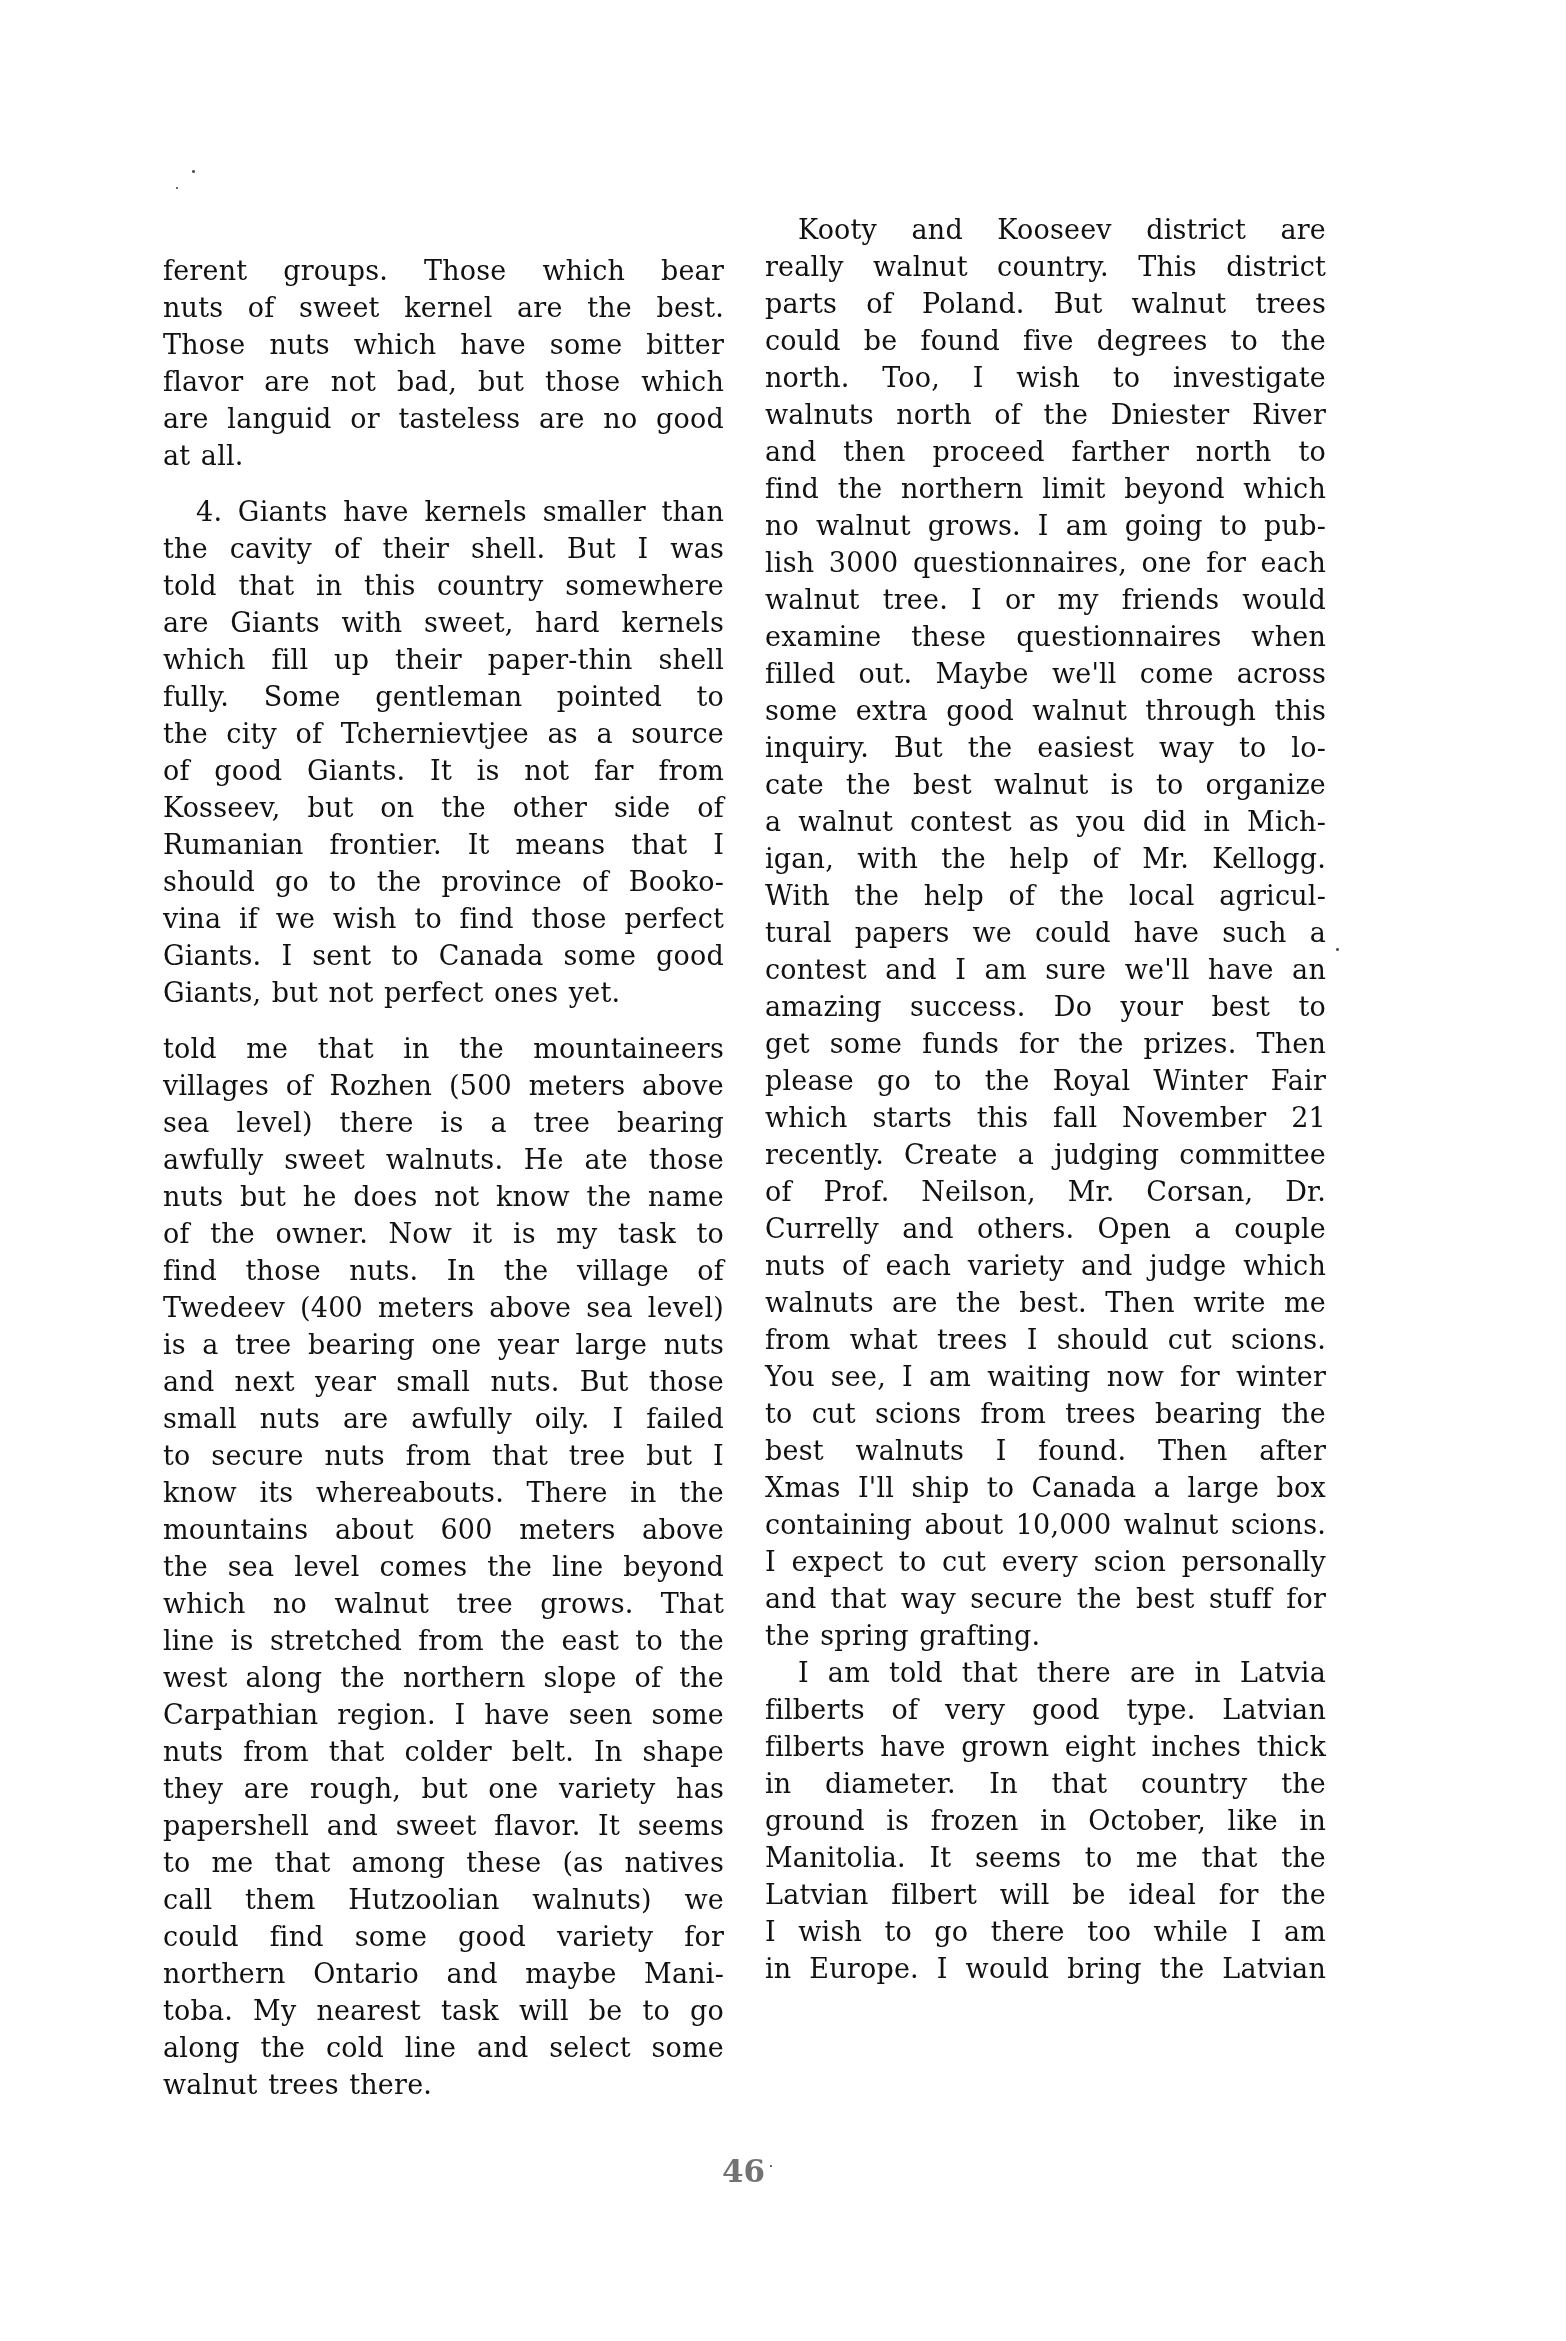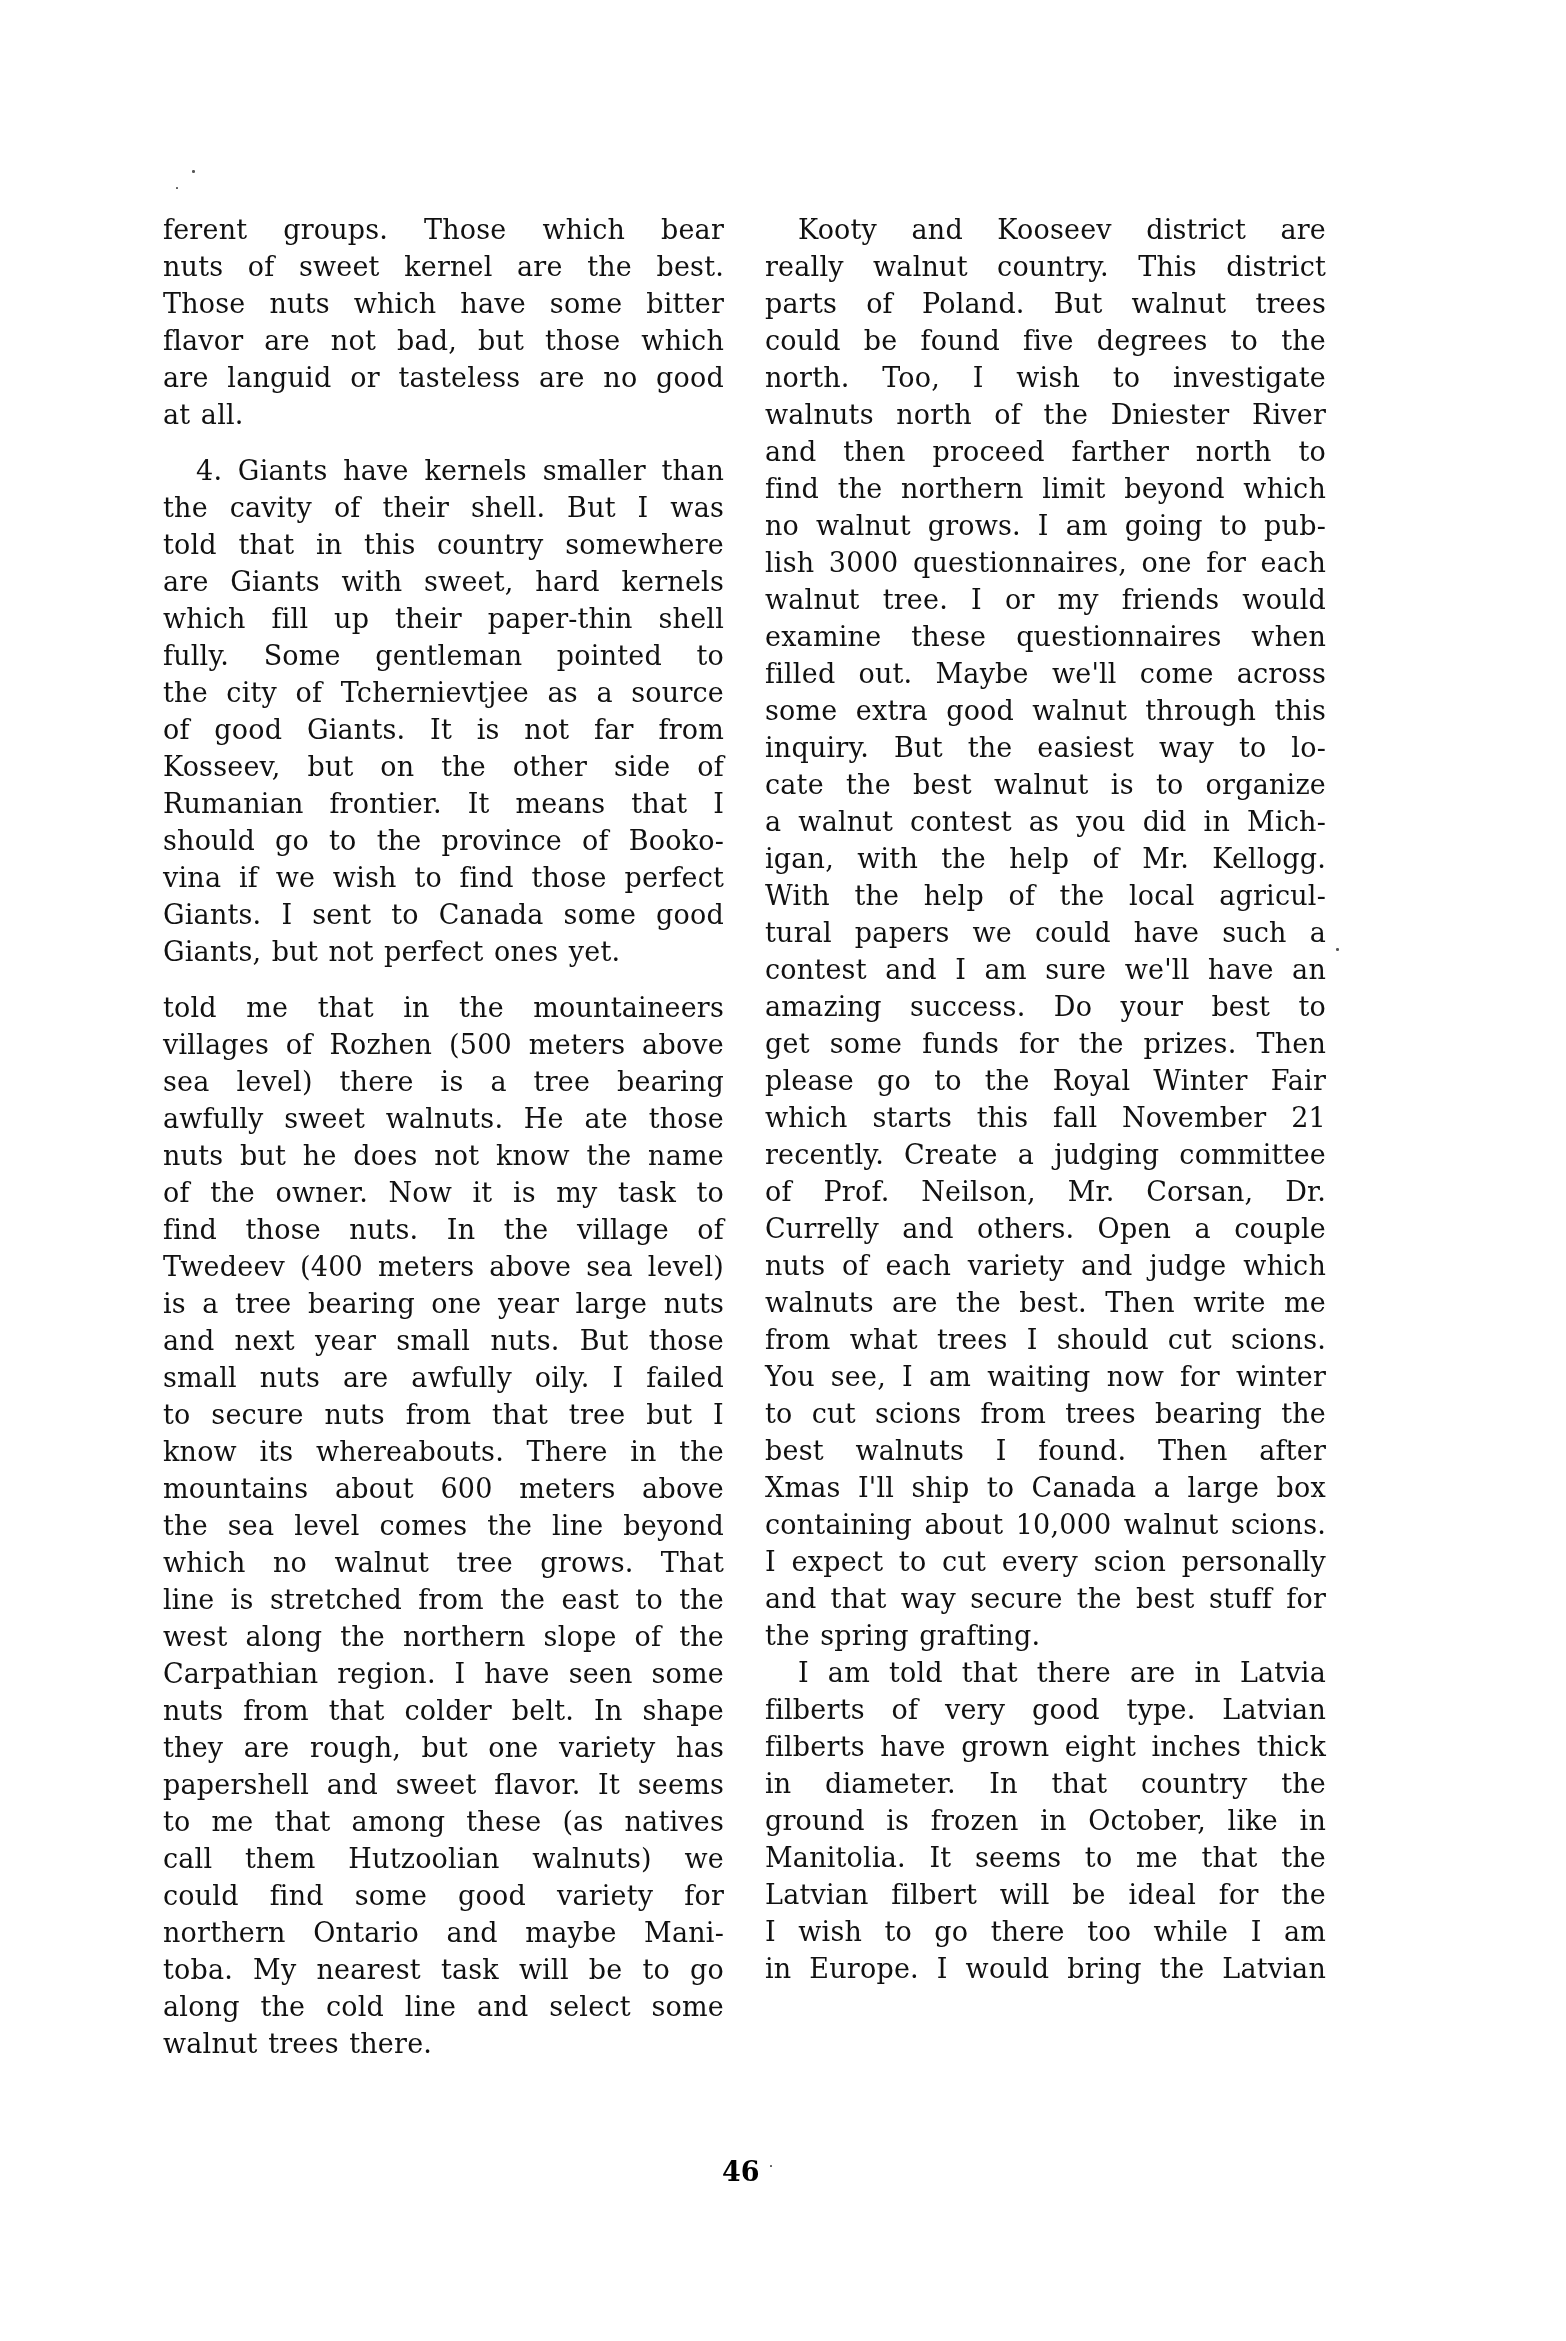--- a/index.html
+++ b/index.html
@@ -21,21 +21,21 @@
       top: 0;
       width: 1567px;
       height: 2342px;
       background: #ffffff;
     }
     .column {
       position: absolute;
       top: 211px;
       width: 561px;
     }
-    .column.left { left: 163px; }
+    .column.left { left: 163px; margin-top: 41px; }
     .column.right { left: 765px; }
     .paragraph {
       margin: 0;
     }
     .paragraph + .paragraph.spaced {
       margin-top: 19px;
     }
     .line {
       display: block;
       height: 37px;
@@ -50,24 +50,24 @@
     .line.indent {
       padding-left: 33px;
     }
     .line.last {
       text-align-last: left;
     }
     .page-number {
       position: absolute;
       left: 722px;
       top: 2154px;
-      font-size: 27px;
+      font-size: 31px;
       font-weight: bold;
       line-height: 35px;
-      color: #000000;
+      color: #737373;
     }
     .speck {
       position: absolute;
       width: 2.6px;
       height: 2.6px;
       background: #555;
       border-radius: 50%;
     }
   </style>
 </head>

